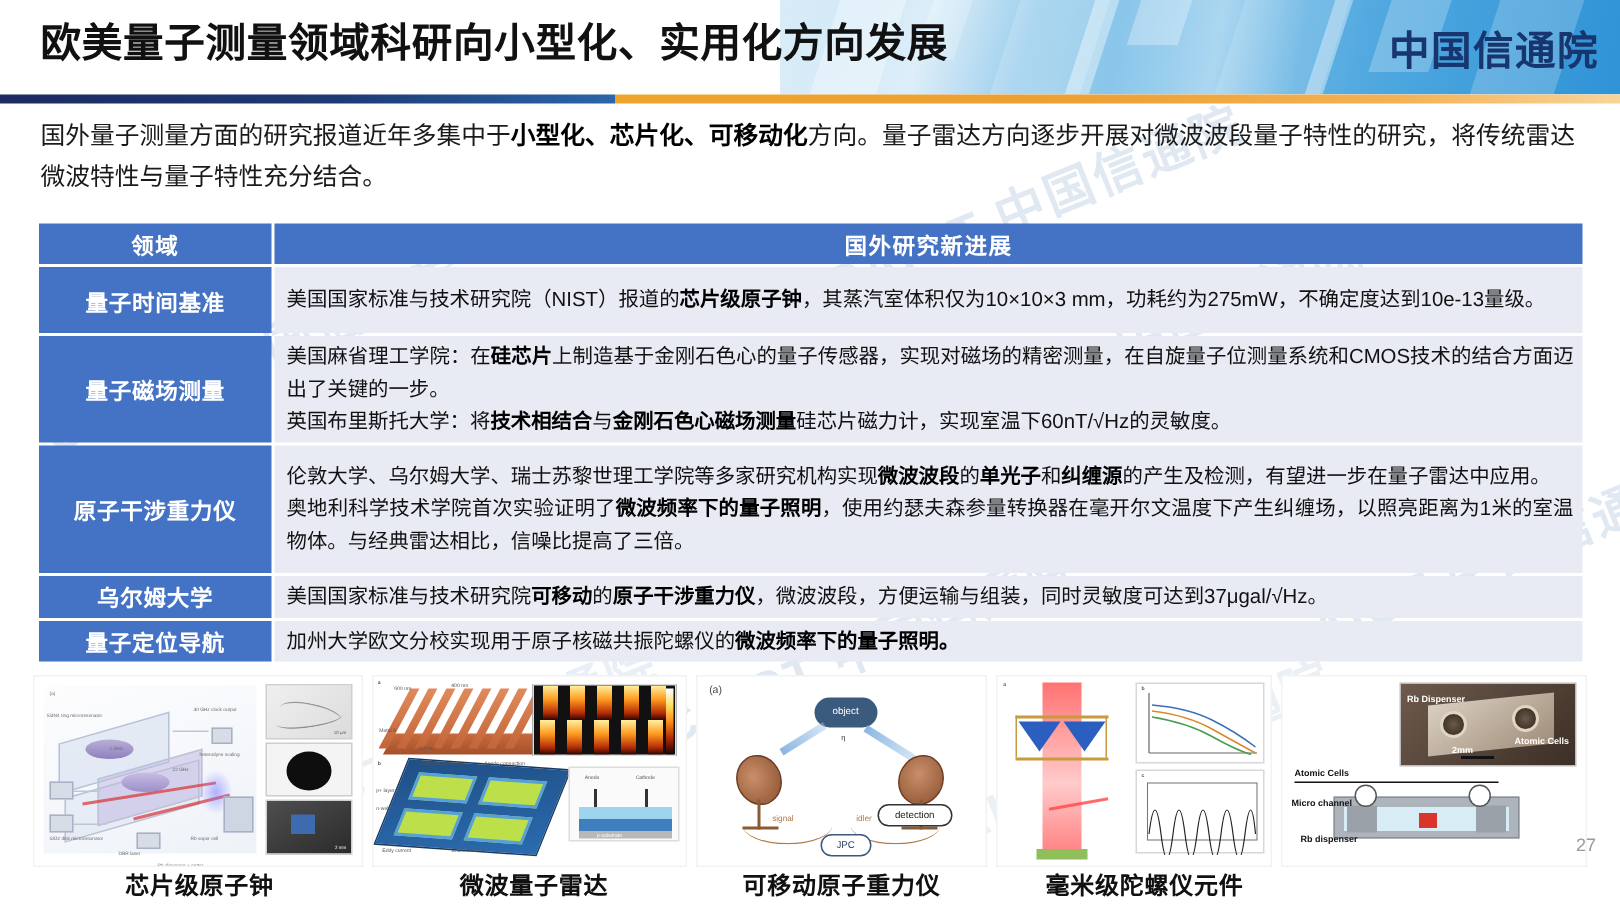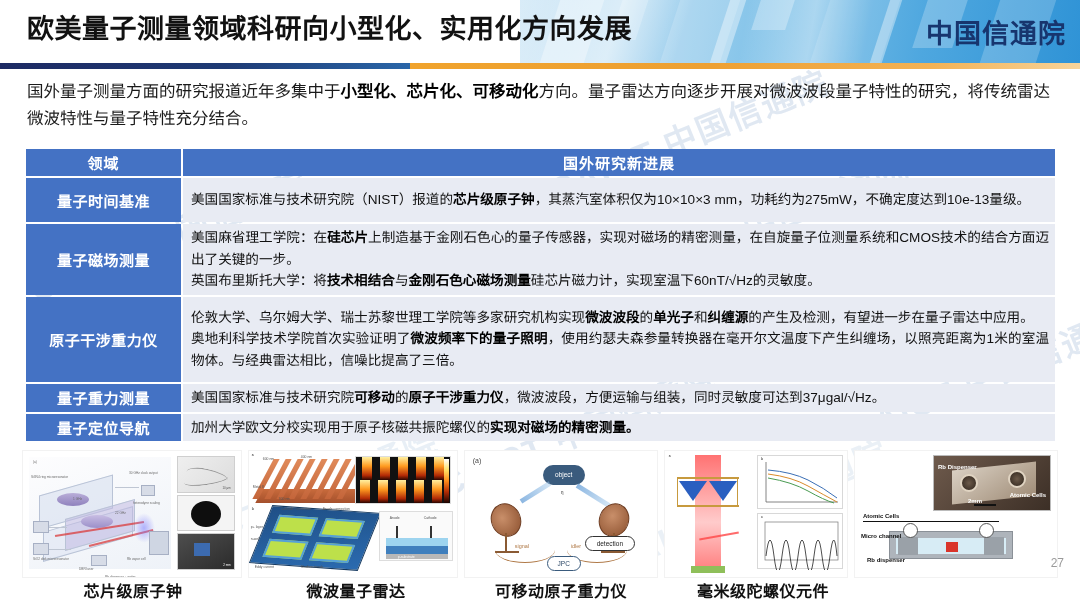--- a/index.html
+++ b/index.html
@@ -425,29 +425,29 @@
           </td>
         </tr>
         <tr class="r3">
           <td class="cat-cell">原子干涉重力仪</td>
           <td class="body-cell">
             <span class="ln"><span>伦敦大学、乌尔姆大学、瑞士苏黎世理工学院等多家研究机构实现</span><b>微波波段</b><span>的</span><b>单光子</b><span>和</span><b>纠缠源</b><span>的产生及检测，有望进一步在量子雷达中应用。</span></span>
             <span class="ln"><span>奥地利科学技术学院首次实验证明了</span><b>微波频率下的量子照明</b><span>，使用约瑟夫森参量转换器在毫开尔文温度下产生纠缠场，以照亮距离为1米的室温物体。与经典雷达相比，信噪比提高了三倍。</span></span>
           </td>
         </tr>
         <tr class="r4">
-          <td class="cat-cell">量子重力测量</td>
+          <td class="cat-cell">乌尔姆大学</td>
           <td class="body-cell">
             <span class="ln"><span>美国国家标准与技术研究院</span><b>可移动</b><span>的</span><b>原子干涉重力仪</b><span>，微波波段，方便运输与组装，同时灵敏度可达到37μgal/√Hz。</span></span>
           </td>
         </tr>
         <tr class="r5">
           <td class="cat-cell">量子定位导航</td>
           <td class="body-cell">
-            <span class="ln"><span>加州大学欧文分校实现用于原子核磁共振陀螺仪的</span><b>实现对磁场的精密测量。</b></span>
+            <span class="ln"><span>加州大学欧文分校实现用于原子核磁共振陀螺仪的</span><b>微波频率下的量子照明。</b></span>
           </td>
         </tr>
       </tbody>
   </table>
 
   <div class="figs">
 
     <div class="fig f1">
       <div class="f1-board">
         <div class="f1-lbl" style="left:4px;top:3px;">(a)</div>

